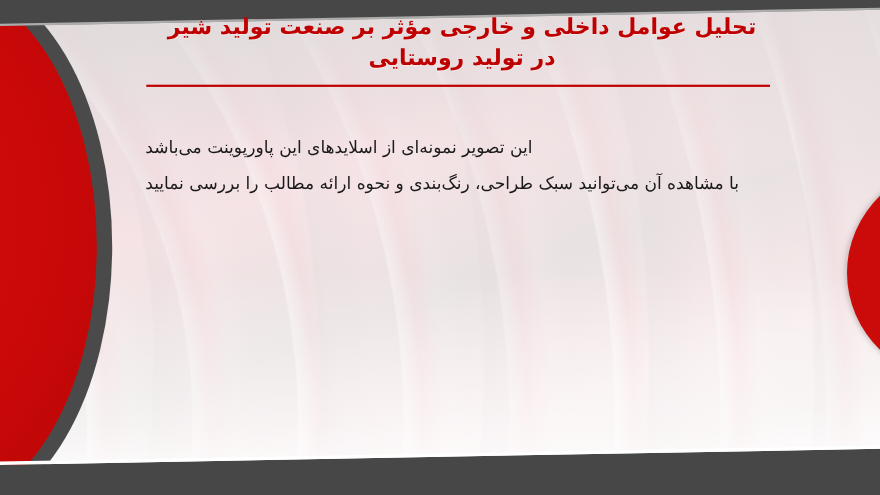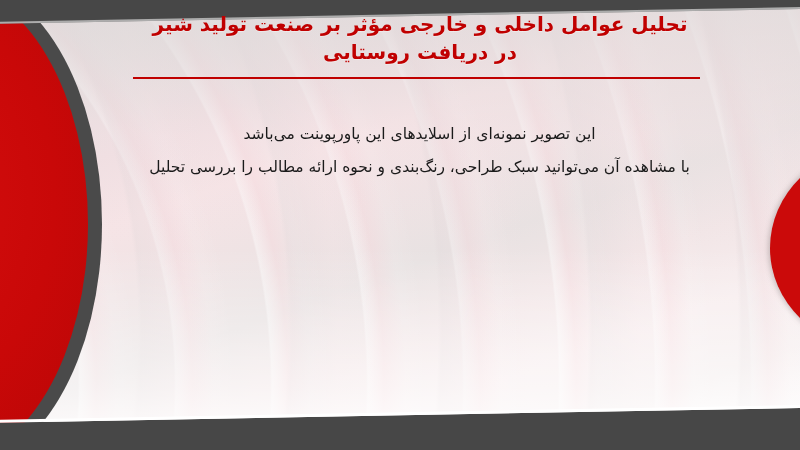--- a/index.html
+++ b/index.html
@@ -183,23 +183,23 @@
     top: 77px;
     left: 133px;
     width: 567px;
     height: 2px;
     background: #c00000;
   }
 
   .body-block {
     position: absolute;
     top: 118px;
-    left: 117px;
+    left: 132px;
     width: 605px;
-    text-align: center;
+    text-align: left;
     direction: rtl;
   }
   .body-line {
     color: #1a1a1a;
     font-size: 15.5px;
     line-height: 33px;
     white-space: nowrap;
     font-weight: normal;
   }
 </style>
@@ -221,24 +221,24 @@
   <div class="top-bar"></div>
   <div class="top-bar-hl"></div>
 
   <div class="bottom-bar"></div>
   <div class="bottom-bar-hl"></div>
 
   <div class="content">
 
     <div class="title-block">
       <div class="title-line">تحلیل عوامل داخلی و خارجی مؤثر بر صنعت تولید شیر</div>
-      <div class="title-line">در دریافت روستایی</div>
+      <div class="title-line">در تولید روستایی</div>
     </div>
 
     <div class="title-rule"></div>
 
     <div class="body-block">
       <div class="body-line">این تصویر نمونه‌ای از اسلایدهای این پاورپوینت می‌باشد</div>
-      <div class="body-line">با مشاهده آن می‌توانید سبک طراحی، رنگ‌بندی و نحوه ارائه مطالب را بررسی تحلیل</div>
+      <div class="body-line">با مشاهده آن می‌توانید سبک طراحی، رنگ‌بندی و نحوه ارائه مطالب را بررسی نمایید</div>
     </div>
 
   </div>
 </div>
 
 </body></html>

